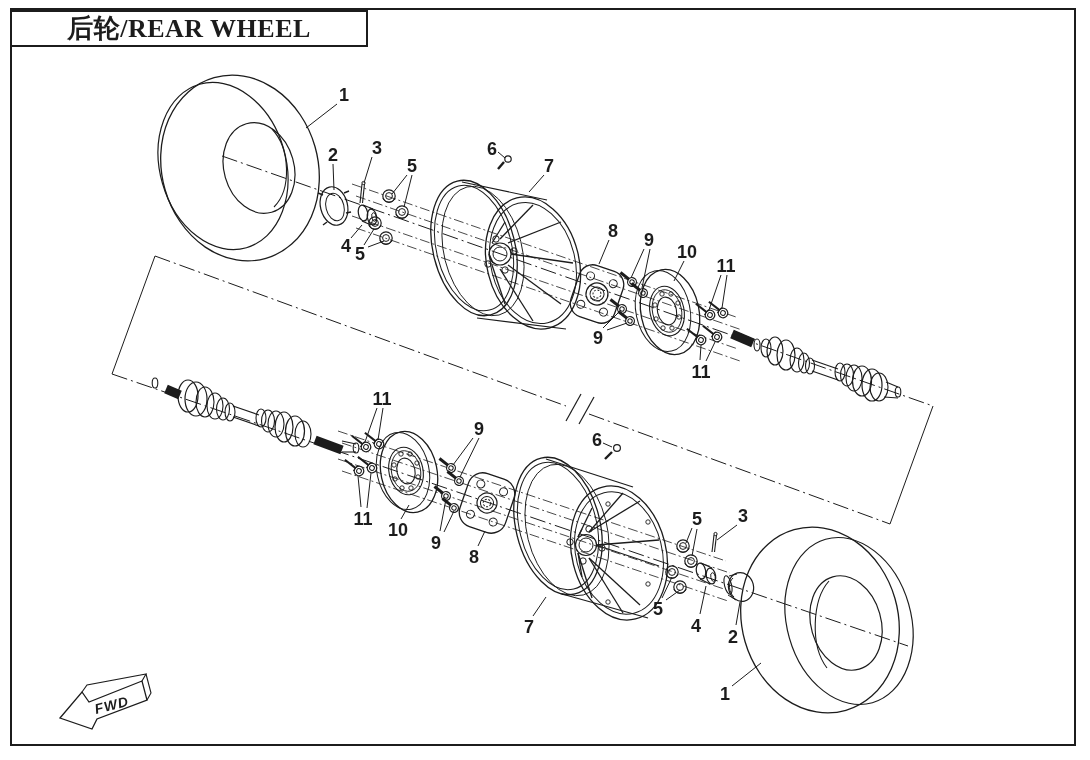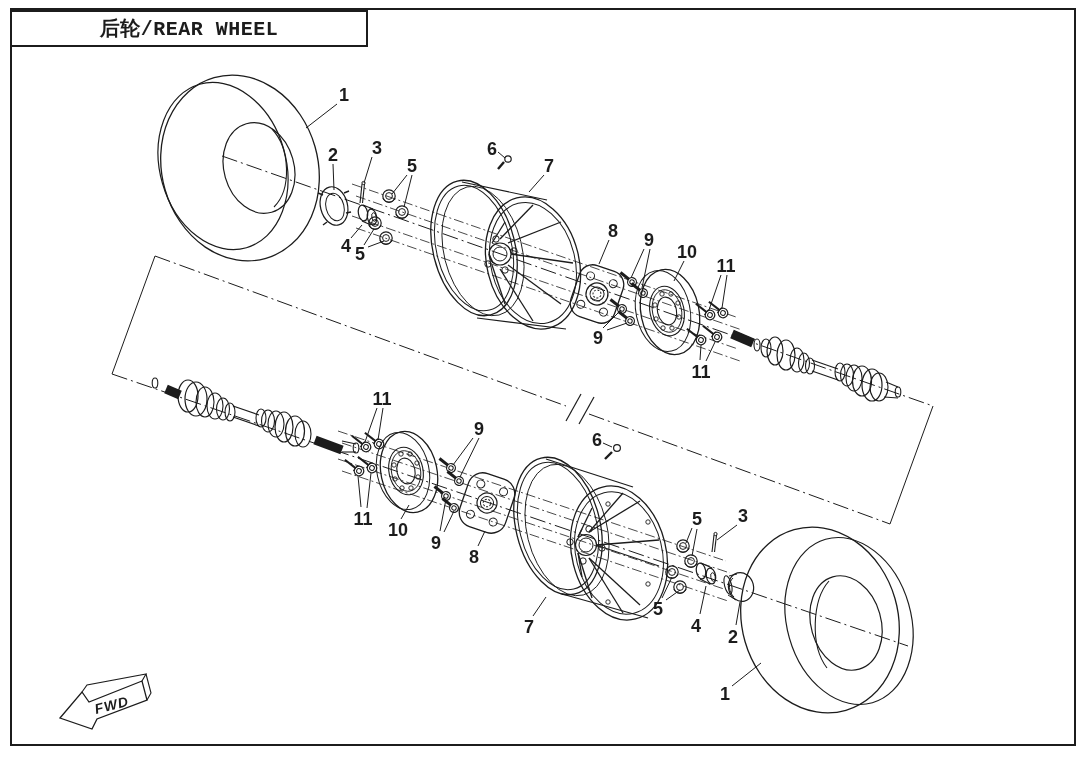--- a/index.html
+++ b/index.html
@@ -3,22 +3,22 @@
 <meta charset="utf-8">
 <style>
   html,body{margin:0;padding:0;background:#e8e8e8;}
   .stage{position:relative;width:1090px;height:760px;background:#ffffff;overflow:hidden;
          font-family:"Liberation Sans", sans-serif;}
   .outer-border{position:absolute;left:10px;top:8px;width:1066px;height:738px;
                 border:2px solid #1c1c1c;box-sizing:border-box;}
   .title-box{position:absolute;left:10px;top:10px;width:358px;height:37px;
              border:2px solid #1c1c1c;box-sizing:border-box;background:#fff;
              display:flex;align-items:center;justify-content:center;}
-  .title-box span{font-size:20px;font-weight:bold;color:#1c1c1c;letter-spacing:0.5px;
-                  font-family:Liberation Mono, monospace;}
+  .title-box span{font-size:26px;font-weight:bold;color:#1c1c1c;letter-spacing:0.5px;
+                  font-family:Liberation Serif, serif;}
   svg{position:absolute;left:0;top:0;}
   svg *{vector-effect:none;}
   .ln{stroke:#1c1c1c;fill:none;}
   .num{font-family:"Liberation Sans", sans-serif;font-size:18px;font-weight:bold;fill:#1c1c1c;}
   .fwd-txt{font-family:"Liberation Sans", sans-serif;font-size:14px;font-weight:bold;
            font-style:italic;fill:#1c1c1c;letter-spacing:1px;}
 </style>
 </head>
 <body>
 

